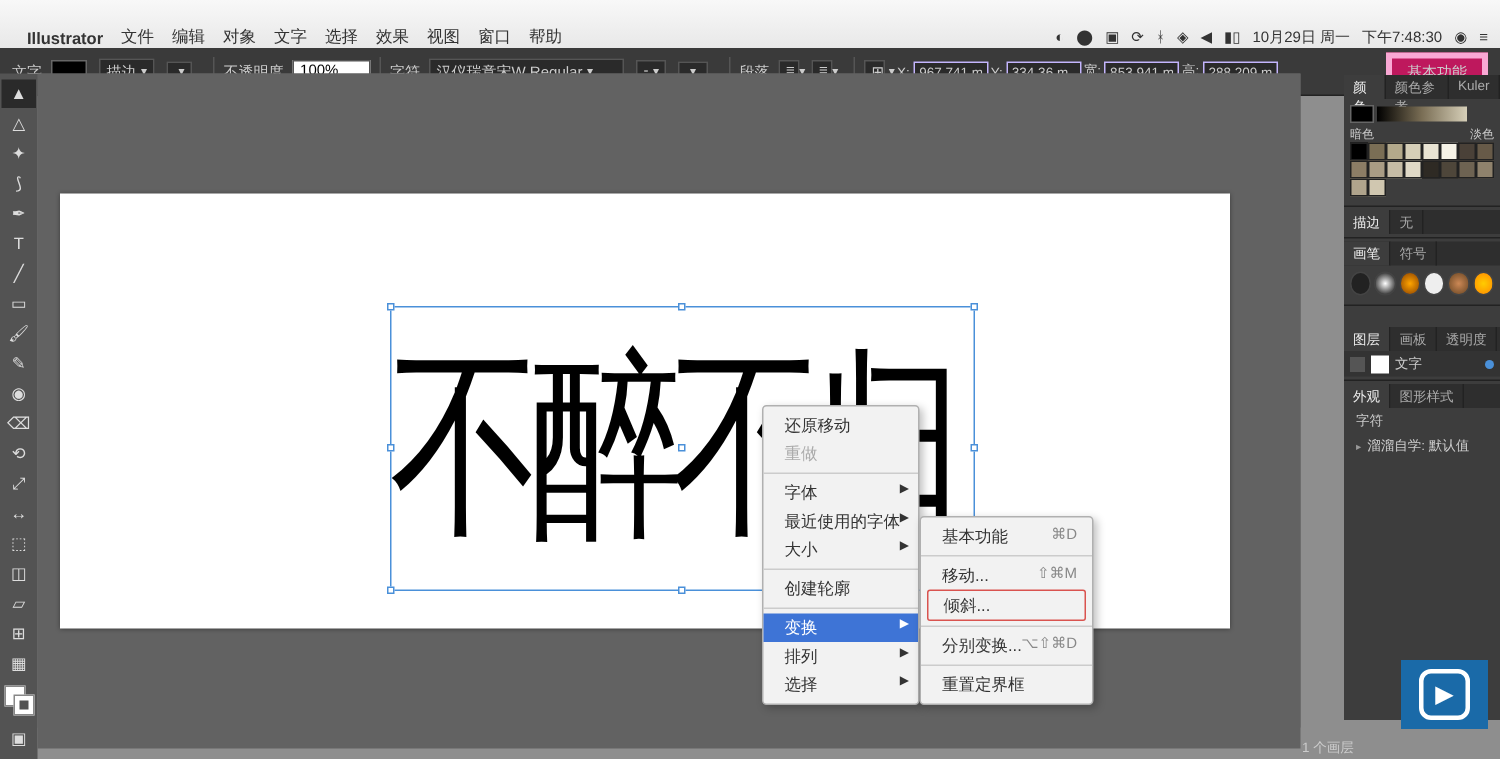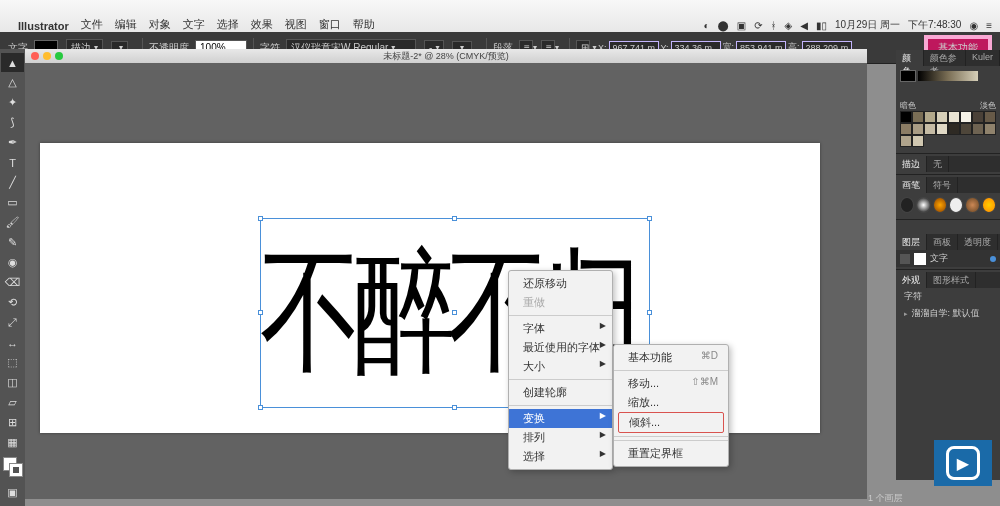--- a/index.html
+++ b/index.html
@@ -185,28 +185,20 @@
   <div class="tool">⊞</div>
   <div class="tool">▦</div>
   <div class="tool-swatch-group">
     <div class="fill-sw"></div>
     <div class="stroke-sw"></div>
   </div>
   <div class="tool">▣</div>
 </div>
 
 <div class="doc-window">
-  <div class="doc-titlebar">
-    <div class="traffic-lights">
-      <div class="traffic-light tl-red"></div>
-      <div class="traffic-light tl-yellow"></div>
-      <div class="traffic-light tl-green"></div>
-    </div>
-    <span class="doc-title">未标题-2* @ 28% (CMYK/预览)</span>
-  </div>
   <div class="canvas-area">
     <div class="artboard"></div>
     <div class="text-selection">
       <div class="cn-text">不醉不归</div>
       <div class="sel-box">
         <div class="sel-handle tl"></div>
         <div class="sel-handle tm"></div>
         <div class="sel-handle tr"></div>
         <div class="sel-handle ml"></div>
         <div class="sel-handle mr"></div>
@@ -232,39 +224,39 @@
   <div class="cm-sep"></div>
   <div class="cm-item hi arrow">变换</div>
   <div class="cm-item arrow">排列</div>
   <div class="cm-item arrow">选择</div>
 </div>
 
 <div class="context-menu" style="left:613px; top:344px; width:116px">
   <div class="cm-item"><span>基本功能</span><span class="cm-shortcut">⌘D</span></div>
   <div class="cm-sep"></div>
   <div class="cm-item"><span>移动...</span><span class="cm-shortcut">⇧⌘M</span></div>
-  <div class="cm-item">缩放...</div>
   <div class="cm-item boxed">倾斜...</div>
   <div class="cm-sep"></div>
+  <div class="cm-item"><span>分别变换...</span><span class="cm-shortcut">⌥⇧⌘D</span></div>
   <div class="cm-sep"></div>
   <div class="cm-item">重置定界框</div>
 </div>
 
 <div class="right-panels">
   <div class="panel-tabs">
     <div class="panel-tab active">颜色</div>
     <div class="panel-tab">颜色参考</div>
     <div class="panel-tab">Kuler</div>
   </div>
   <div class="panel-body">
     <div style="display:flex;gap:2px;align-items:center">
       <div style="width:16px;height:12px;background:#000;border:1px solid #666"></div>
       <div style="width:60px;height:10px;background:linear-gradient(to right,#000,#7a6e55,#d6cfb8)"></div>
     </div>
-    <div style="display:flex;justify-content:space-between;font-size:8px;margin-top:18px">
+    <div style="display:flex;justify-content:space-between;font-size:8px;margin-top:2px">
       <span>暗色</span>
       <span>淡色</span>
     </div>
     <div class="swatch-row" id="swatch-grid">
         <div class="swatch-cell" style="background: rgb(0, 0, 0);"></div>
         <div class="swatch-cell" style="background: rgb(122, 110, 85);"></div>
         <div class="swatch-cell" style="background: rgb(179, 169, 139);"></div>
         <div class="swatch-cell" style="background: rgb(214, 207, 184);"></div>
         <div class="swatch-cell" style="background: rgb(233, 228, 211);"></div>
         <div class="swatch-cell" style="background: rgb(245, 242, 231);"></div>

